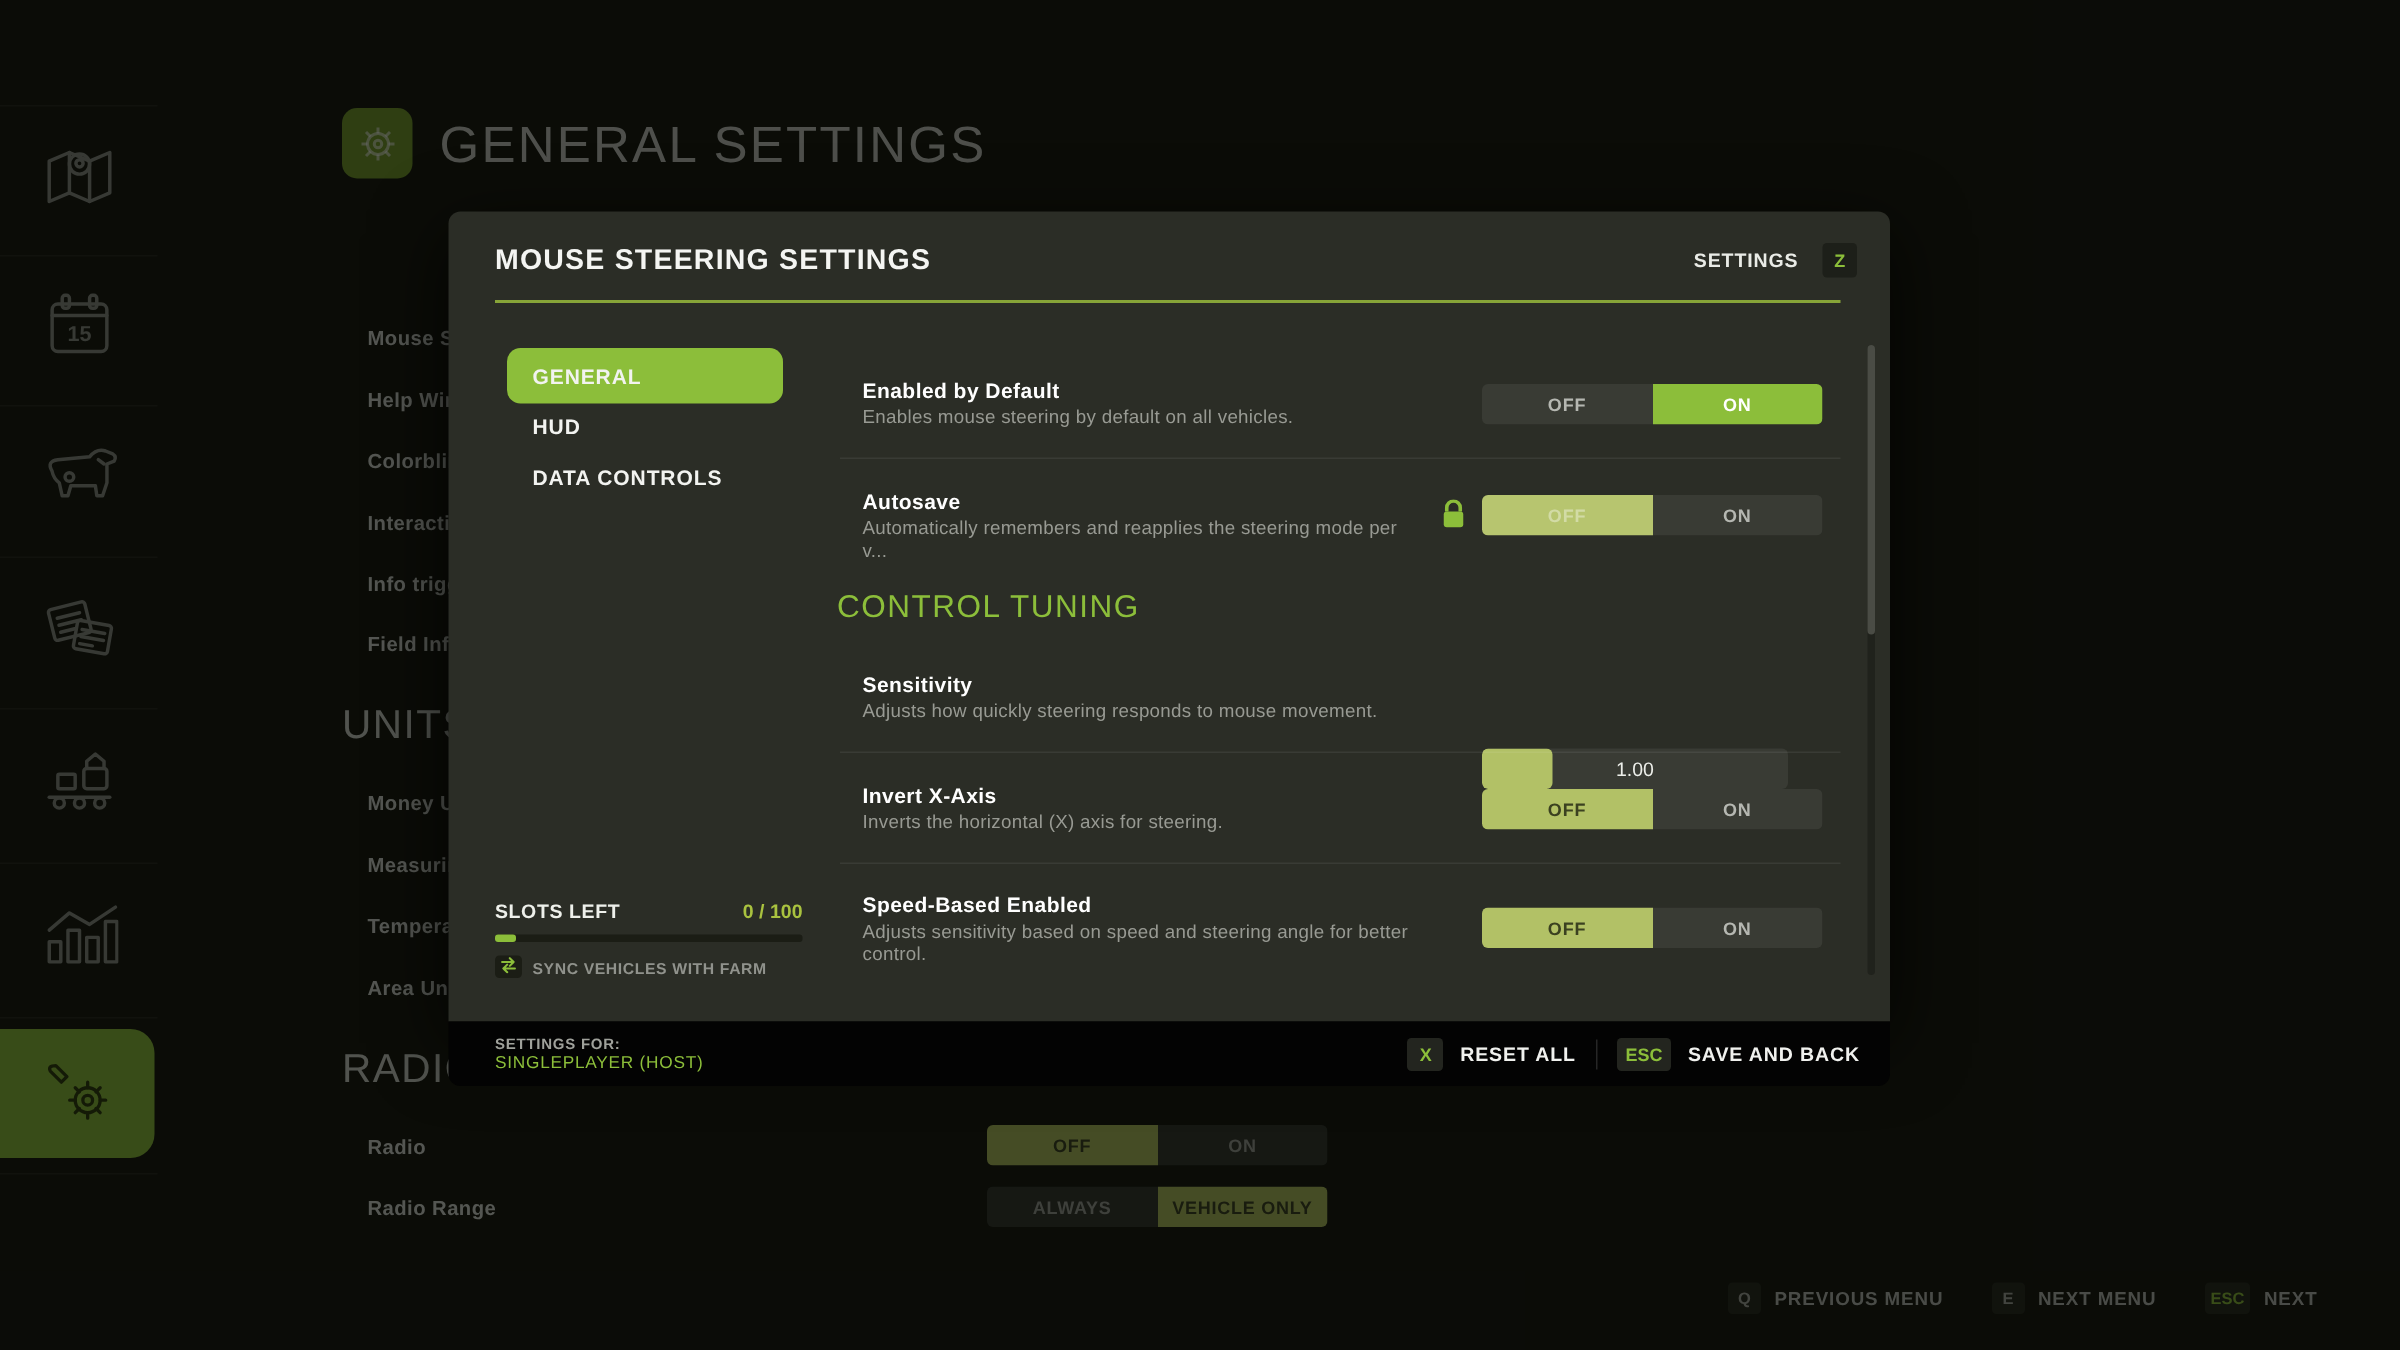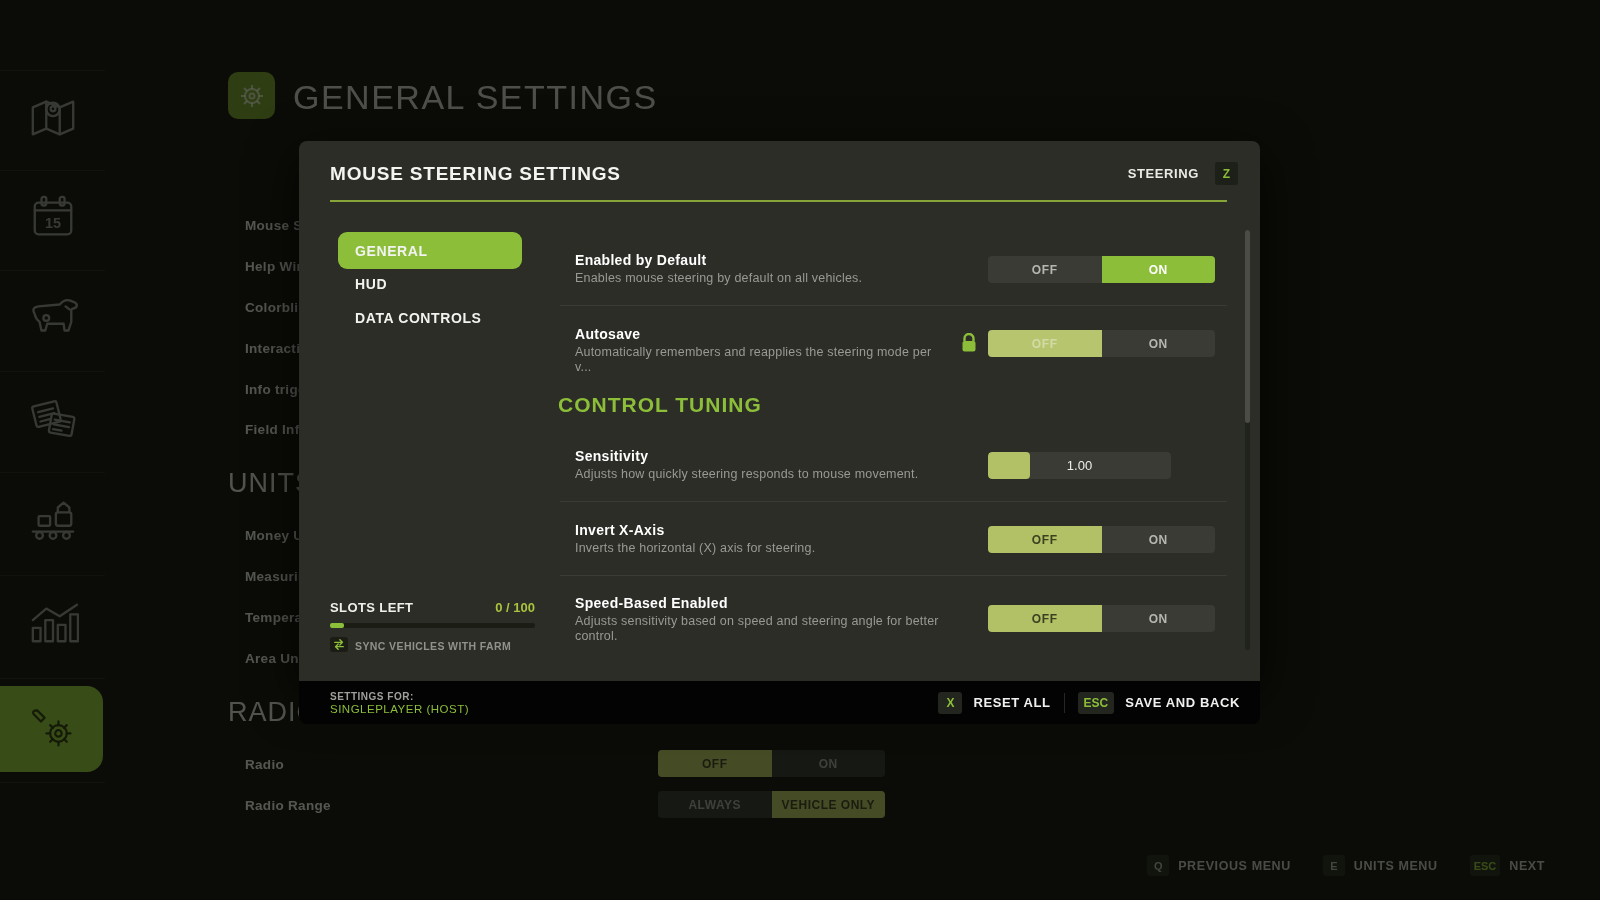--- a/index.html
+++ b/index.html
@@ -37,30 +37,30 @@
   .keycap{width:23px;height:23px;background:#1d1f19;border-radius:3px;display:flex;align-items:center;justify-content:center;font-size:12px;font-weight:700;color:#8cbe3a;}
   .m-divider{position:absolute;left:31px;right:33px;top:59px;height:2px;background:#87a438;}
 
   .tab{position:absolute;left:39px;width:184px;font-size:14px;font-weight:700;color:#f2f3f0;letter-spacing:.6px;}
   .tab.active{height:37px;background:#8cbe3a;border-radius:9px;display:flex;align-items:center;padding-left:17px;}
   .tab.plain{padding-left:17px;}
 
   .row-name{position:absolute;font-size:14px;font-weight:700;color:#ffffff;letter-spacing:.3px;}
   .row-desc{position:absolute;font-size:12.5px;color:#989a93;letter-spacing:.2px;max-width:365px;line-height:14.5px;}
   .h-div{position:absolute;left:261px;right:33px;height:1px;background:rgba(255,255,255,0.07);}
-  .section-h{position:absolute;left:259px;font-size:21px;font-weight:700;color:#8cbe3a;letter-spacing:1px;}
+  .section-h{position:absolute;left:259px;font-size:21px;font-weight:400;color:#8cbe3a;letter-spacing:1px;}
 
   .toggle{position:absolute;left:689px;width:227px;height:27px;border-radius:4px;overflow:hidden;display:flex;}
   .toggle .half{flex:1;display:flex;align-items:center;justify-content:center;font-size:12px;font-weight:700;letter-spacing:.6px;}
   .t-dark{background:#393b34;color:#b5b7b1;}
   .t-on-sel{background:#8cbe3a;color:#ffffff;}
   .t-off-sel{background:#b2c166;color:rgba(38,42,20,0.85);}
   .t-off-locked{background:#b7c56f;color:rgba(255,255,255,0.38);}
 
-  .slider{position:absolute;left:689px;width:183px;height:27px;border-radius:4px;background:#393b34;overflow:hidden;}
+  .slider{position:absolute;left:689px;width:204px;height:27px;border-radius:4px;background:#393b34;overflow:hidden;margin-top:47px;}
   .slider .fill{position:absolute;left:0;top:0;bottom:0;background:#b2c166;border-radius:4px;}
   .slider .val{position:absolute;inset:0;display:flex;align-items:center;justify-content:center;font-size:13px;color:#eceee9;font-weight:400;}
 
   .slots-label{position:absolute;left:31px;top:459px;font-size:13px;font-weight:700;color:#eef0eb;letter-spacing:.4px;}
   .slots-value{position:absolute;left:31px;top:459px;width:205px;text-align:right;font-size:13px;font-weight:700;color:#a9c23f;}
   .slots-bar{position:absolute;left:31px;top:482px;width:205px;height:5px;background:#1b1d15;border-radius:2px;}
   .slots-thumb{position:absolute;left:0;top:0;width:14px;height:5px;background:#8cbe3a;border-radius:2px;}
   .sync-badge{position:absolute;left:31px;top:496px;width:18px;height:15px;background:#1b1d15;border-radius:3px;display:flex;align-items:center;justify-content:center;}
   .sync-label{position:absolute;left:56px;top:499px;font-size:10.5px;font-weight:700;color:#90928c;letter-spacing:.4px;}
 
@@ -208,35 +208,35 @@
     <div class="bg-toggle" style="left:658px;top:791px">
       <div class="half bg-dark">ALWAYS</div>
       <div class="half bg-off-sel">VEHICLE ONLY</div>
     </div>
 
     <div class="bg-footer">
       <span class="kbadge">Q</span>
       <span class="klabel">PREVIOUS MENU</span>
       <span class="gap24"></span>
       <span class="kbadge">E</span>
-      <span class="klabel">UNITS MENU</span>
+      <span class="klabel">NEXT MENU</span>
       <span class="gap24"></span>
       <span class="kbadge green">ESC</span>
       <span class="klabel">NEXT</span>
     </div>
   </div>
 
   <div id="dim-overlay"></div>
 
   <div id="modal">
 
     <div class="m-title">MOUSE STEERING SETTINGS</div>
 
     <div class="m-controls">
-      <span class="lbl">STEERING</span>
+      <span class="lbl">SETTINGS</span>
       <span class="keycap">Z</span>
     </div>
 
     <div class="m-divider"></div>
 
     <div class="tab active" style="top:91px">GENERAL</div>
     <div class="tab plain" style="top:135px">HUD</div>
     <div class="tab plain" style="top:169px">DATA CONTROLS</div>
 
     <div class="row-name" style="left:276px;top:111px">Enabled by Default</div>

